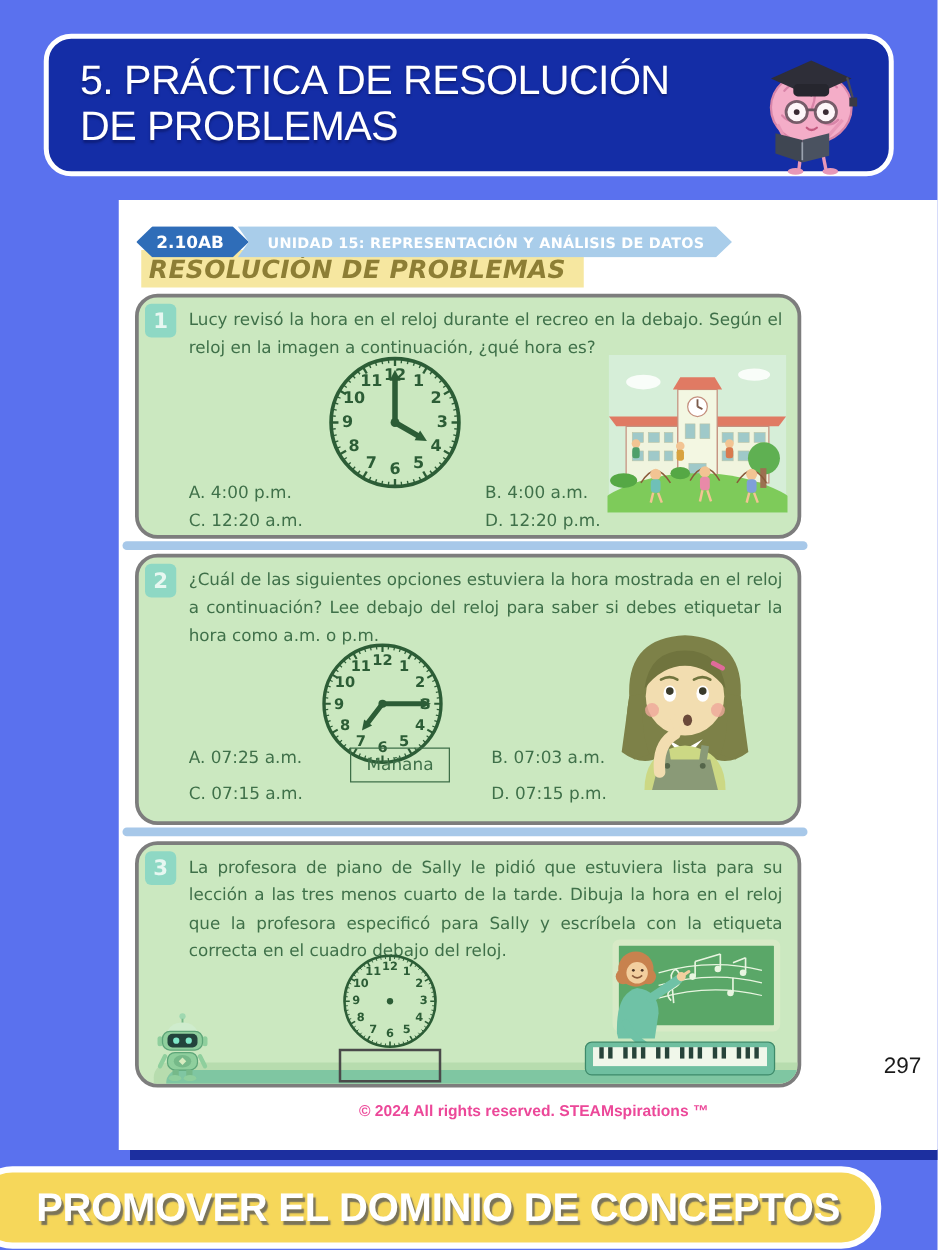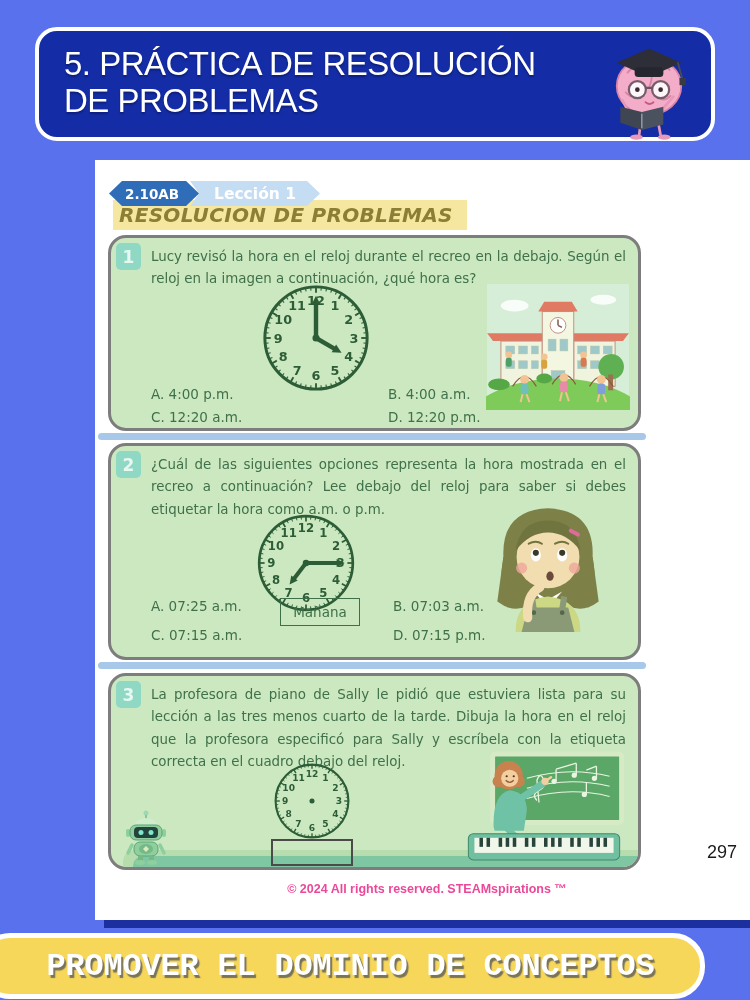--- a/index.html
+++ b/index.html
@@ -98,21 +98,21 @@
     position:absolute;right:22px;top:682px;color:#1a1a1a;font-size:18px;
     font-family:"Liberation Sans",sans-serif;
   }
   
   .banner{
     position:absolute;left:-22px;top:933px;width:717px;height:56px;
     background:#f6d75a;border:5px solid #ffffff;border-radius:32px;
     display:flex;align-items:center;justify-content:center;
   }
   .banner-text{
-    color:#ffffff;font-family:Liberation Mono, monospace;font-weight:800;
+    color:#ffffff;font-family:Liberation Sans, sans-serif;font-weight:800;
     font-size:32px;letter-spacing:-.2px;padding-left:18px;
     text-shadow:2px 3px 1px rgba(90,90,90,.8);white-space:nowrap;
   }
 </style>
 </head>
 <body>
 
 <div class="header-band">
   <div class="header-title">
     <div>5. PRÁCTICA DE RESOLUCIÓN</div>
@@ -140,21 +140,21 @@
     <polygon points="28,80 52,86 52,106 28,98" fill="#3f4652"></polygon>
     <polygon points="76,80 52,86 52,106 76,100" fill="#4a5260"></polygon>
     <line x1="52" y1="88" x2="52" y2="104" stroke="#9aa2ae" stroke-width="1.5"></line>
   </svg>
 </div>
 
 <div class="page">
 
   <div class="ribbon">
     <div class="chev chev-code">2.10AB</div>
-    <div class="chev chev-lesson">Lección 1</div>
+    <div class="chev chev-unit">UNIDAD 15: REPRESENTACIÓN Y ANÁLISIS DE DATOS</div>
   </div>
 
   <div class="section-title">RESOLUCIÓN DE PROBLEMAS</div>
 
   <div class="problem-box" id="box1">
     <div class="num-badge">1</div>
     <div class="problem-text">Lucy revisó la hora en el reloj durante el recreo en la debajo. Según el reloj en la imagen a continuación, ¿qué hora es?</div>
     <svg class="clock" id="clock1" viewBox="0 0 120 120">
         <circle cx="60" cy="60" r="52" fill="none" stroke="#2c5d36" stroke-width="3"></circle>
         <line x1="60" y1="14" x2="60" y2="8.700000000000003" stroke="#2c5d36" stroke-width="1.9"></line>
@@ -302,21 +302,21 @@
     <span class="ans" style="left:40px;top:148px">A. 4:00 p.m.</span>
     <span class="ans" style="left:277px;top:148px">B. 4:00 a.m.</span>
     <span class="ans" style="left:40px;top:171px">C. 12:20 a.m.</span>
     <span class="ans" style="left:277px;top:171px">D. 12:20 p.m.</span>
   </div>
 
   <div class="divider" id="divider1"></div>
 
   <div class="problem-box" id="box2">
     <div class="num-badge">2</div>
-    <div class="problem-text">¿Cuál de las siguientes opciones representa la hora mostrada en el recreo a continuación? Lee debajo del reloj para saber si debes etiquetar la hora como a.m. o p.m.</div>
+    <div class="problem-text">¿Cuál de las siguientes opciones estuviera la hora mostrada en el reloj a continuación? Lee debajo del reloj para saber si debes etiquetar la hora como a.m. o p.m.</div>
     <svg class="clock" id="clock2" viewBox="0 0 120 120">
         <circle cx="60" cy="60" r="52" fill="none" stroke="#2c5d36" stroke-width="3"></circle>
         <line x1="60" y1="14" x2="60" y2="8.700000000000003" stroke="#2c5d36" stroke-width="1.9"></line>
         <line x1="65.0696304684812" y1="11.765688074638746" x2="65.36231016563062" y2="8.981026767607581" stroke="#2c5d36" stroke-width="1.1"></line>
         <line x1="70.08371700466132" y1="12.559841364410424" x2="70.66586973895105" y2="9.821028082355774" stroke="#2c5d36" stroke-width="1.1"></line>
         <line x1="74.98732422718496" y1="13.873758959685055" x2="75.8525718114348" y2="11.210800714058628" stroke="#2c5d36" stroke-width="1.1"></line>
         <line x1="79.7267271891763" y1="15.693045304333857" x2="80.86558978978854" y2="13.135118022934577" stroke="#2c5d36" stroke-width="1.1"></line>
         <line x1="83" y1="20.16283142591582" x2="85.64999999999999" y2="15.572896785858298" stroke="#2c5d36" stroke-width="1.9"></line>
         <line x1="88.50758473618495" y1="20.76267577281505" x2="90.15338344260387" y2="18.497428188565195" stroke="#2c5d36" stroke-width="1.1"></line>
         <line x1="92.45283440840463" y1="23.95747596434638" x2="94.32640010620943" y2="21.87667045300968" stroke="#2c5d36" stroke-width="1.1"></line>

